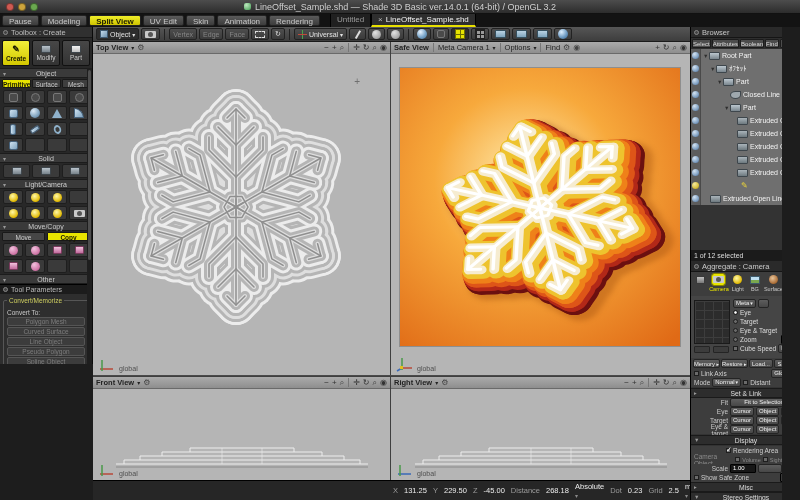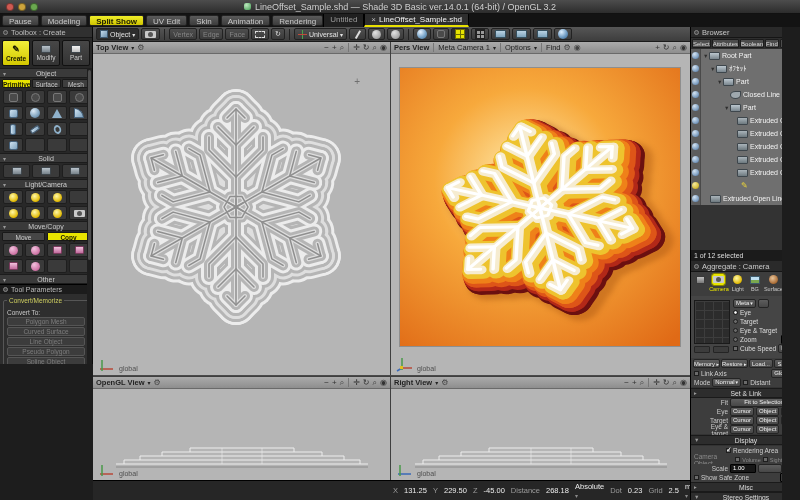--- a/index.html
+++ b/index.html
@@ -162,26 +162,26 @@
     <span class="tl z"></span>
     <span class="title">
         <span class="docico"></span>
         <span>LineOffset_Sample.shd — Shade 3D Basic ver.14.0.1 (64-bit) / OpenGL 3.2</span>
       </span>
   </div>
 
   <div class="tabrow">
     <span class="wtab">Pause</span>
     <span class="wtab">Modeling</span>
-    <span class="wtab active">Split Show</span>
+    <span class="wtab active">Split View</span>
     <span class="wtab">UV Edit</span>
     <span class="wtab">Skin</span>
     <span class="wtab">Animation</span>
     <span class="wtab">Rendering</span>
-    <span class="dtab" style="">Untitled</span>
+    <span class="dtab" style="margin-left:10px">Untitled</span>
     <span class="dtab active"><span class="x">×</span><span>LineOffset_Sample.shd</span></span>
   </div>
 
   <div class="toolbox">
     <div class="panhead">
         <span class="dotico"></span>
         <span>Toolbox : Create</span>
       </div>
     <div class="modes">
       <div class="mode active">
@@ -476,21 +476,21 @@
             <line x1="2" y1="11" x2="15" y2="11" stroke="#b84a3a" stroke-width="1.5"></line>
             <line x1="4" y1="2" x2="4" y2="13" stroke="#4a9a4a" stroke-width="1.5"></line>
           </svg>
           <span>global</span>
         </span>
       </div>
     </div>
 
     <div class="vp" style="left:297px;top:0;width:300px;height:333px;border-left:1px solid #3f3f3f">
       <div class="vphead">
-        <span class="lbl">Pers View</span>
+        <span class="lbl">Safe View</span>
         <span class="sep"></span>
         <span>Meta Camera 1</span>
         <span style="font-size:6px">▾</span>
         <span class="sep"></span>
         <span>Options</span>
         <span style="font-size:6px">▾</span>
         <span class="sep"></span>
         <span>Find</span>
         <span style="font-size:8px;color:#444">⚙</span>
         <span style="font-size:8px;color:#444">◉</span>
@@ -533,21 +533,21 @@
             <line x1="6" y1="12" x2="1" y2="15" stroke="#3a6ab8" stroke-width="1.5"></line>
             <rect x="4" y="10" width="3" height="3" fill="#e0c020"></rect>
           </svg>
           <span>global</span>
         </span>
       </div>
     </div>
 
     <div class="vp" style="left:0;top:334px;width:297px;height:104px;border-top:1px solid #3f3f3f">
       <div class="vphead">
-        <span class="lbl">OpenGL View</span>
+        <span class="lbl">Front View</span>
         <span style="font-size:6px">▾</span>
         <span style="font-size:8px;color:#444">⚙</span>
         <span class="ctl">
           <span>−</span>
           <span>+</span>
           <span>⌕</span>
           <span class="sep"></span>
           <span>✛</span>
           <span>↻</span>
           <span>⌕</span>

